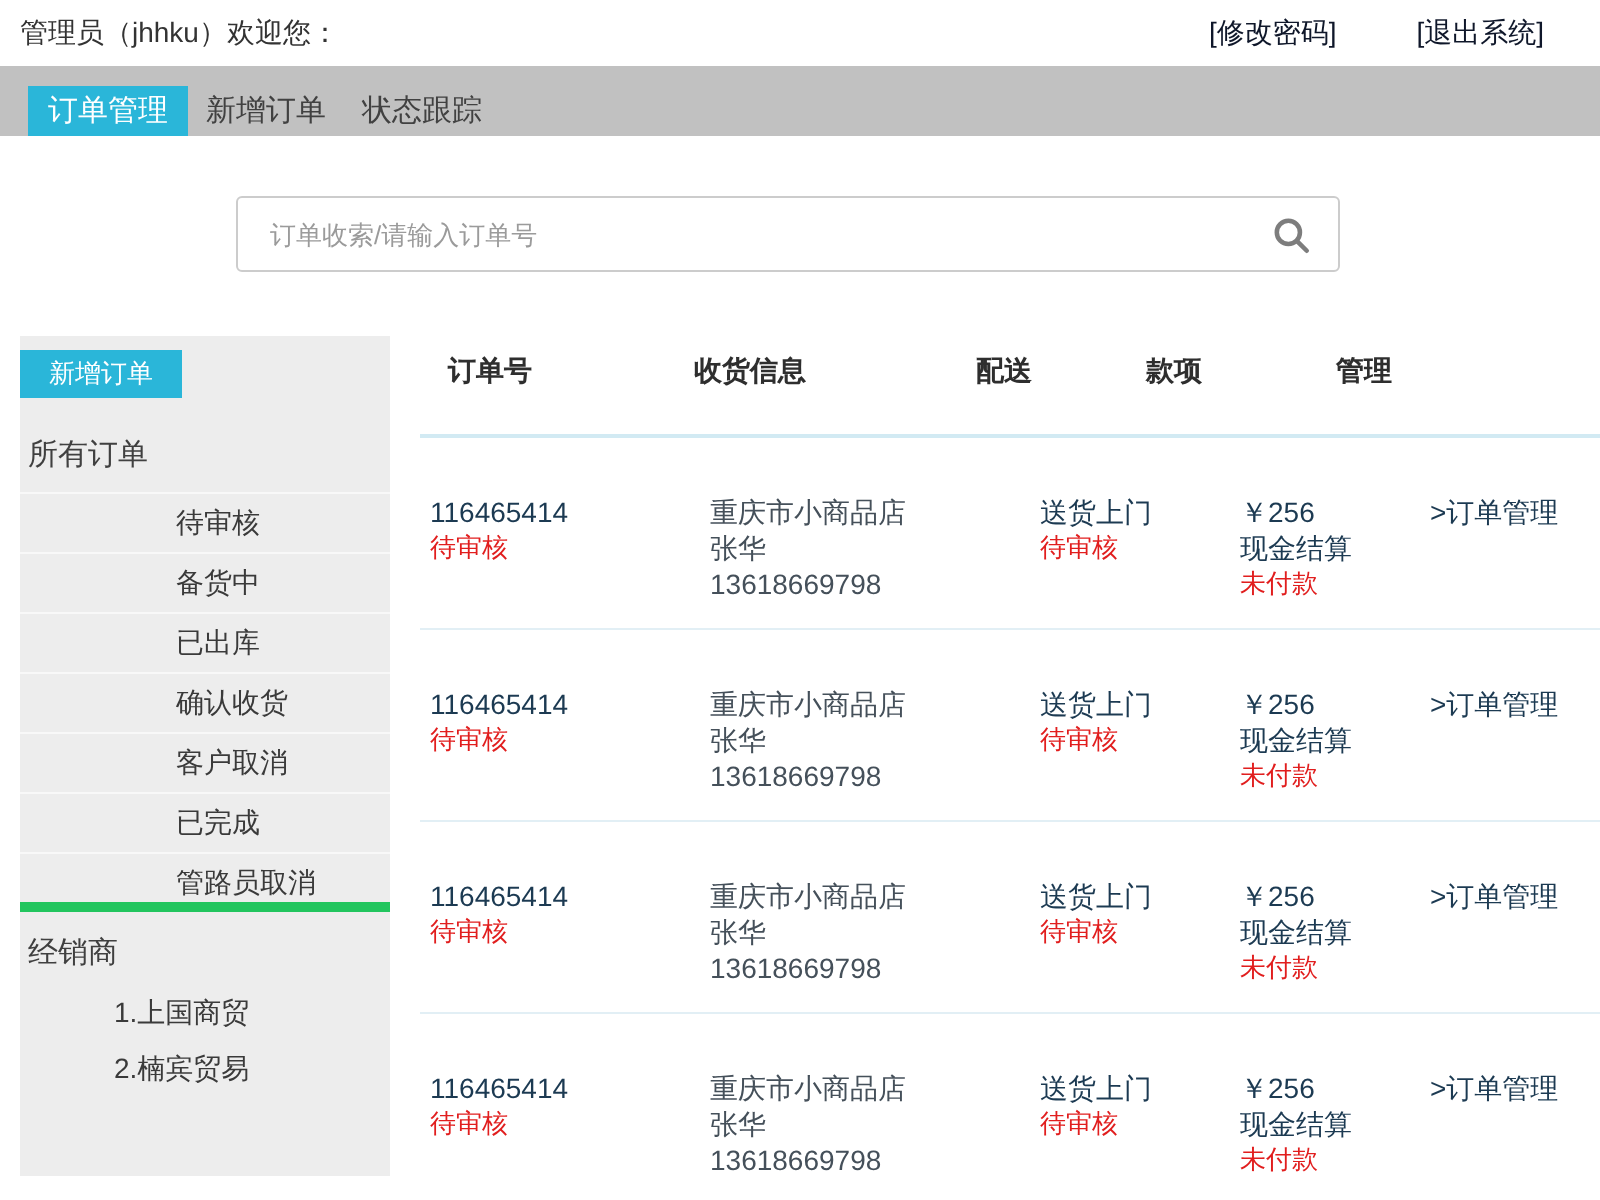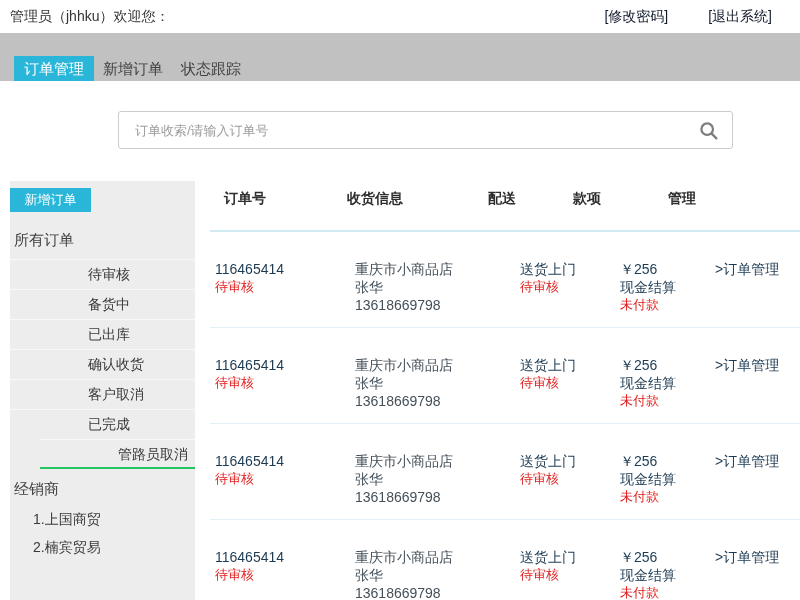--- a/index.html
+++ b/index.html
@@ -16,38 +16,38 @@
     height: 33px;
     display: flex; align-items: center;
     padding: 0 28px 0 10px;
     font-size: 14px; color: #333;
     background: #fff;
   }
   .topbar .spacer { flex: 1; }
   .toplink { color: #0f172a; text-decoration: none; margin-left: 40px; cursor: pointer; }
   
   .tabbar {
-    height: 48px;
+    height: 35px;
     background: #c1c1c1;
     display: flex; align-items: flex-end;
     padding-left: 14px;
   }
   .tab {
     font-size: 15px; color: #414141;
     padding: 5px 9px; line-height: 15px;
     cursor: pointer; white-space: nowrap;
   }
   .tab.active {
     background: #2ab6d9; color: #fff;
     padding: 5px 10px;
   }
   
   .search-row { padding: 30px 0 0 118px; }
   .search-box {
-    width: 615px; height: 38px;
+    width: 552px; height: 38px;
     border: 1px solid #ccc; border-radius: 3px;
     display: flex; align-items: center;
     background: #fff;
   }
   .search-box input {
     flex: 1; border: none; outline: none;
     font-family: inherit; font-size: 13px; color: #555;
     padding: 0 0 0 16px; background: transparent;
   }
   .search-box input::placeholder { color: #9b9b9b; }
@@ -69,23 +69,23 @@
   }
   .side-heading { margin: 19px 0 0 4px; font-size: 15px; color: #404040; }
   .status-list { list-style: none; margin: 9px 0 0; padding: 0; }
   .status-item {
     height: 30px; line-height: 29px;
     border-top: 1px solid #f8f8f8;
     padding-left: 78px;
     font-size: 14px; color: #3a3a3a;
     cursor: pointer;
   }
-  .status-item:last-child { border-bottom: 2px solid #22c55e; margin-left: 30px; }
+  .status-item:last-child { border-bottom: 5px solid #22c55e; }
   .side-heading.dealers { margin-top: 11px; }
-  .dealer-list { list-style: none; margin: 13px 0 0; padding: 0 0 0 23px; }
+  .dealer-list { list-style: none; margin: 13px 0 0; padding: 0 0 0 47px; }
   .dealer-item { font-size: 14px; color: #3a3a3a; line-height: 15px; margin-bottom: 13px; cursor: pointer; }
   
   .table-area { flex: 1; margin-left: 15px; }
   .table-header {
     display: flex;
     padding: 10px 0 24px;
     border-bottom: 2px solid #d2eaf3;
     font-size: 14px; font-weight: 600; color: #2e2e2e;
     line-height: 15px;
   }

